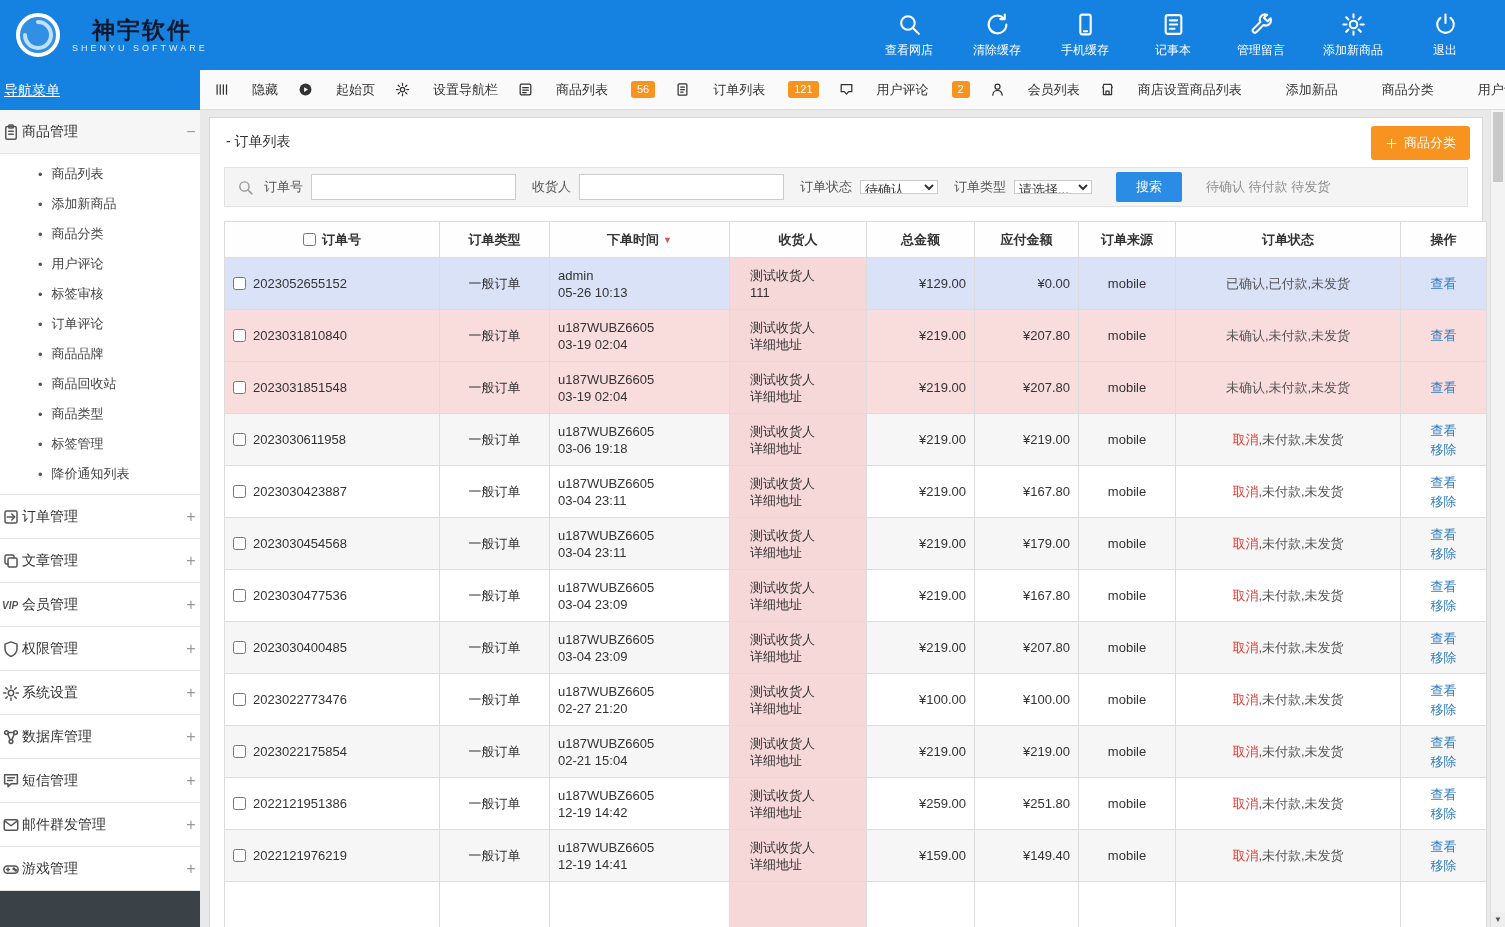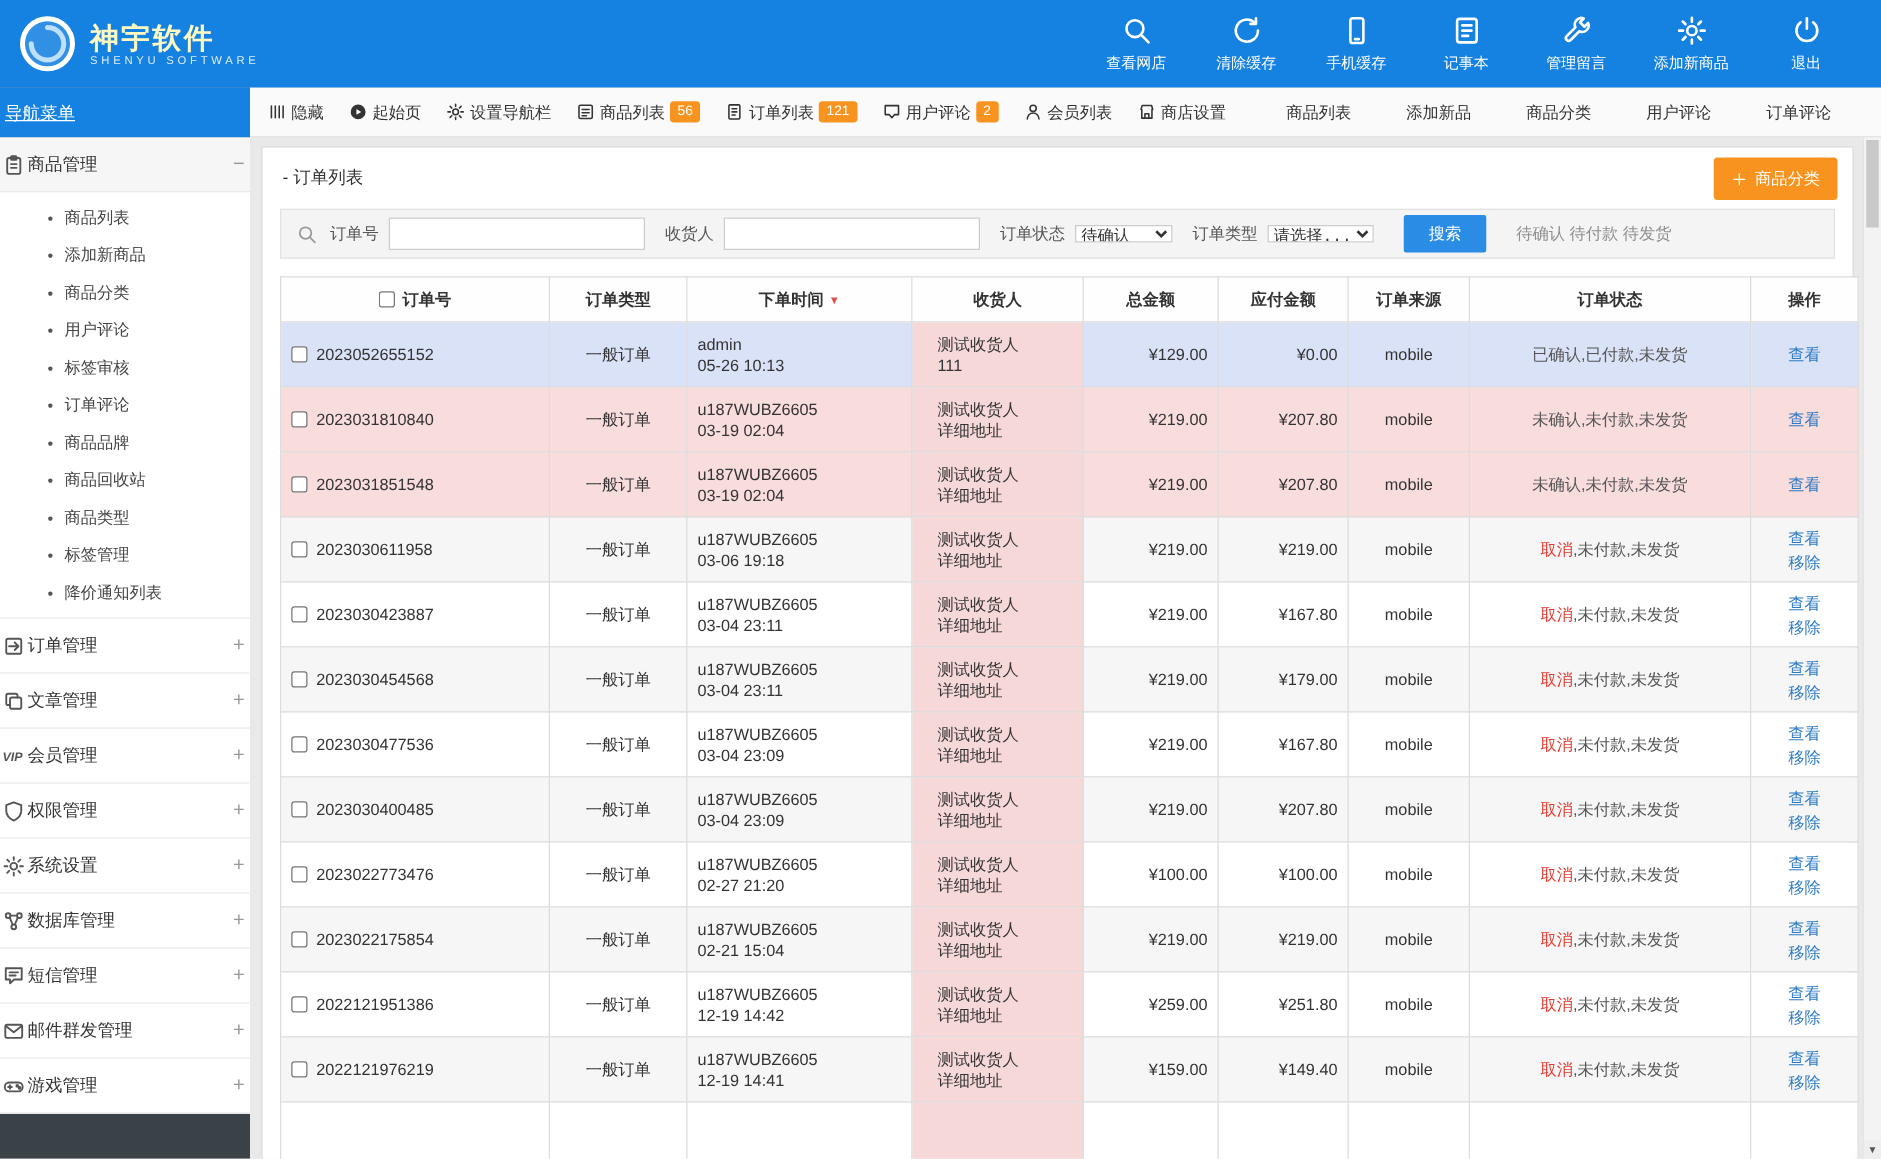--- a/index.html
+++ b/index.html
@@ -15,32 +15,32 @@
   body{
     width:1505px;height:927px;overflow:hidden;position:relative;
     font-family:"Liberation Sans","DejaVu Sans",sans-serif;
     background:#e9e9e9;color:#333;
   }
   
   .topbar{position:absolute;top:0;left:0;right:0;height:70px;background:var(--blue);
     display:flex;align-items:center;justify-content:space-between;padding:0 34px 0 14px;z-index:6;}
   .brand{display:flex;align-items:center;gap:10px;}
   .logo-circle{width:48px;height:48px;flex:0 0 48px;}
-  .brand-title{font-size:23px;font-weight:bold;color:#fef9c3;letter-spacing:2px;line-height:26px;}
+  .brand-title{font-size:23px;font-weight:bold;color:#0f172a;letter-spacing:2px;line-height:26px;margin-left:20px;}
   .brand-sub{font-size:9px;color:#dceeff;letter-spacing:3px;}
   .top-actions{display:flex;align-items:flex-start;gap:36px;}
   .top-action{display:flex;flex-direction:column;align-items:center;color:#fff;cursor:pointer;min-width:52px;}
   .top-action .ticon{width:25px;height:25px;color:#fff;}
   .top-action .tlabel{font-size:12px;margin-top:5px;white-space:nowrap;}
   
   .tabbar{position:absolute;top:70px;left:200px;right:0;height:40px;background:#fafafa;
     border-bottom:1px solid #ddd;display:flex;align-items:center;padding:0 14px;font-size:13px;color:#333;}
   .tab-tools,.tab-list{display:flex;align-items:center;gap:20px;}
   .tab-list{margin-left:20px;}
-  .tab-item,.tool-item{display:flex;align-items:center;gap:4px;cursor:pointer;white-space:nowrap;}
+  .tab-item,.tool-item{display:flex;align-items:center;gap:23px;cursor:pointer;white-space:nowrap;}
   .tab-micon{width:15px;height:15px;color:#333;display:inline-block;}
   .tab-badge{background:var(--orange);color:#fff;font-size:11px;padding:1px 6px;border-radius:3px;line-height:15px;}
   .tab-links{display:flex;align-items:center;gap:44px;margin-left:auto;margin-right:26px;}
   .tab-links span{cursor:pointer;white-space:nowrap;}
   
   .sidebar{position:absolute;top:70px;left:0;width:200px;bottom:0;background:#3a4147;z-index:5;}
   .sidebar-title{height:40px;background:var(--blue);color:#ffffff;font-size:14px;line-height:40px;padding-left:4px;text-decoration:underline;}
   .menu{background:#fff;}
   .menu-item{height:44px;display:flex;align-items:center;padding:0 2px;border-bottom:1px solid #e6e6e6;
     font-size:14px;color:#333;cursor:pointer;background:#fff;}
@@ -60,21 +60,21 @@
     font-size:13px;padding:8px 14px;border-radius:3px;display:flex;align-items:center;gap:6px;cursor:pointer;
     font-family:inherit;}
   .btn-orange .picon{width:13px;height:13px;display:inline-block;}
   
   .searchbar{margin:6px 14px 14px;background:#f4f4f4;border:1px solid #e2e2e2;height:40px;
     display:flex;align-items:center;padding:0 12px;gap:8px;font-size:13px;color:#555;}
   .search-glyph{width:17px;height:17px;color:#999;display:inline-block;margin-right:2px;}
   .searchbar input[type=text]{width:205px;height:26px;border:1px solid #ccc;background:#fff;padding:0 6px;
     font-size:13px;margin-right:8px;font-family:inherit;}
   .searchbar select{height:14px;border:1px solid #ccc;background:#fff;font-size:13px;min-width:78px;
-    margin-right:8px;font-family:Liberation Mono, monospace;color:#333;}
+    margin-right:8px;font-family:Liberation Sans, sans-serif;color:#333;}
   .btn-blue{background:#2b8ce6;color:#fff;border:none;padding:6px 20px;font-size:13px;margin-left:8px;
     border-radius:2px;cursor:pointer;font-family:inherit;}
   .hint{color:#8f8f8f;margin-left:16px;white-space:pre;}
   
   table.orders{width:calc(100% - 28px);margin:0 14px;border-collapse:collapse;table-layout:fixed;
     font-size:13px;color:#333;}
   .orders th,.orders td{border:1px solid #dcdcdc;padding:6px 8px;}
   .orders thead th{height:36px;background:#fefefe;font-weight:bold;text-align:center;color:#333;}
   .orders td{height:52px;vertical-align:middle;}
   .th-check{display:flex;align-items:center;justify-content:center;gap:6px;}

